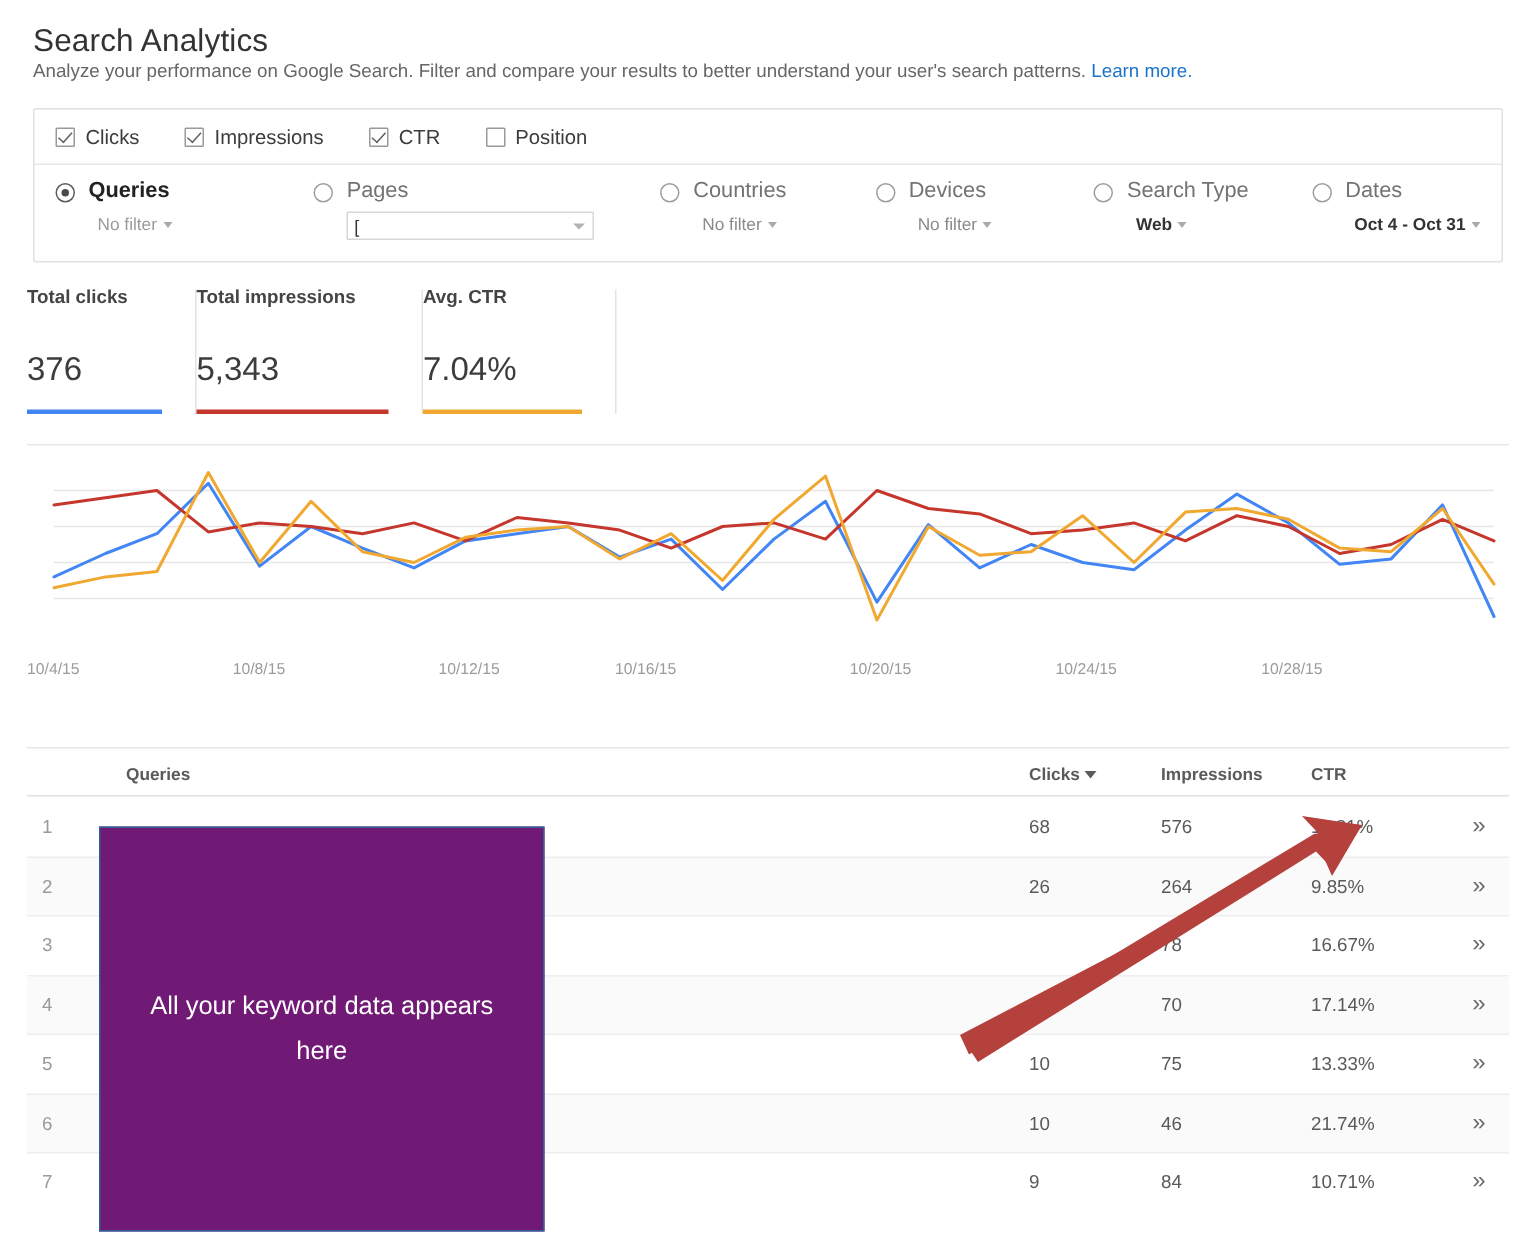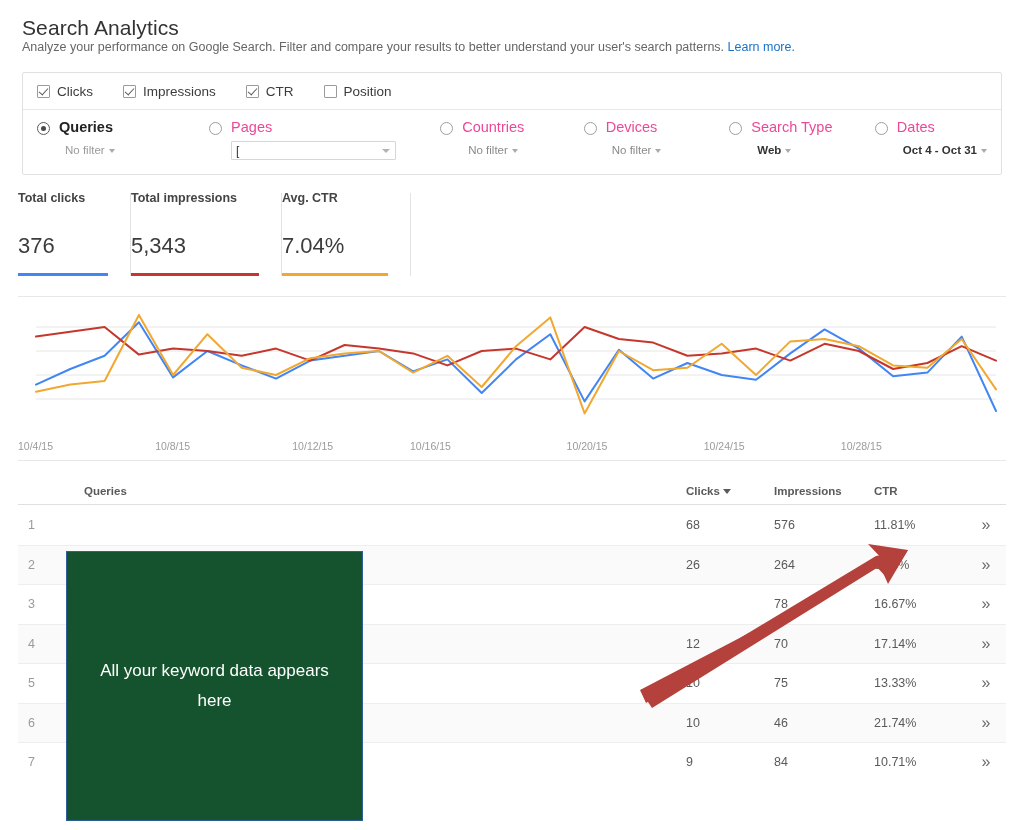--- a/index.html
+++ b/index.html
@@ -63,21 +63,21 @@
   .radio {
     width:13px; height:13px; border-radius:50%;
     border:1px solid #9e9e9e; background:#fff;
     margin-right:9px; margin-top:3px; position:relative; flex:0 0 auto;
   }
   .radio.on { border-color:#5b5b5b; }
   .radio.on:after {
     content:""; position:absolute; left:3px; top:3px;
     width:5px; height:5px; border-radius:50%; background:#4a4a4a;
   }
-  .dim .name { font-size:14.5px; color:#ec4899; line-height:16px; }
+  .dim .name { font-size:14.5px; color:#737373; line-height:16px; }
   .dim.sel .name { font-weight:bold; color:#222; }
   .dim .flt {
     margin-top:9px; margin-left:28px;
     font-size:11.5px; color:#8a8a8a; white-space:nowrap;
   }
   .dim.sel .flt { color:#9a9a9a; }
   .dim .flt.strong { color:#333; font-weight:bold; }
   .caret {
     display:inline-block; width:0;height:0; margin-left:4px;
     border-left:3.5px solid transparent; border-right:3.5px solid transparent;
@@ -104,24 +104,24 @@
   
   .summary { display:flex; margin:16px 0 0 18px; }
   .scard { padding:0 22px 0 0; position:relative; width:auto; }
   .scard .slbl { font-size:12.5px; font-weight:bold; color:#444; }
   .scard .sval { font-size:22px; color:#3c3c3c; margin-top:28px; font-weight:400; }
   .scard .sbar { height:3px; margin-top:14px; }
   .vline { width:1px; background:#e3e3e3; align-self:stretch; margin-top:2px; }
 
   
   .chartwrap {
-    margin:20px 18px 16px 18px;
+    margin:20px 18px 4px 18px;
     border-top:1px solid #e8e8e8;
     border-bottom:1px solid #e8e8e8;
-    position:relative; height:165px;
+    position:relative; height:203px;
   }
   .chartsvg { display:block; width:988px; height:140px; }
   .xaxis {
     position:relative; height:24px;
   }
   .xaxis span {
     position:absolute; top:3px; font-size:10.5px; color:#9b9b9b;
   }
 
   
@@ -140,21 +140,21 @@
   .thead .c-num{color:#5a5a5a;}
   .sortarrow {
     display:inline-block; width:0;height:0; margin-left:3px;
     border-left:4px solid transparent;border-right:4px solid transparent;
     border-top:5px solid #5a5a5a; vertical-align:middle;
   }
 
   
   .anno-blue {
     position:absolute; left:66px; top:551px; width:297px; height:270px;
-    background:#14532d; border:1.5px solid #2e5f96;
+    background:#701a75; border:1.5px solid #2e5f96;
     display:flex; align-items:center; justify-content:center;
     color:#fff; font-size:17px; text-align:center; line-height:30px;
     padding:0 18px;
   }
   .anno-white {
     position:absolute; left:418px; top:590px; width:235px; height:143px;
     background:#fcfcfc; border:4px solid #b4413c;
     display:flex; align-items:center; justify-content:center;
     color:#111; font-size:17px; text-align:center; line-height:32px;
   }

